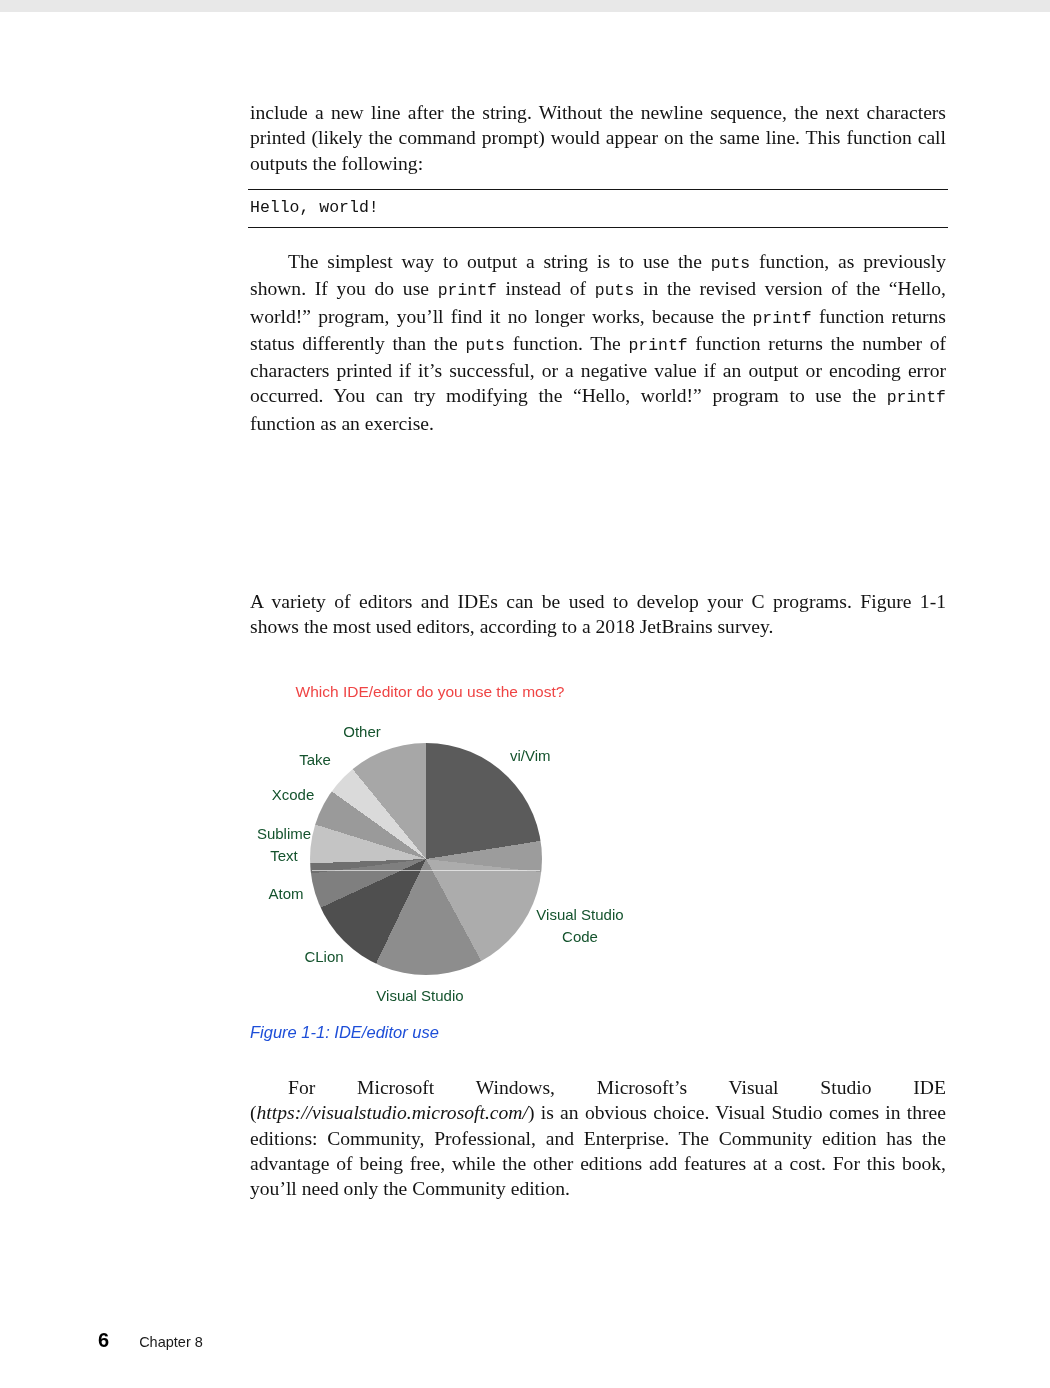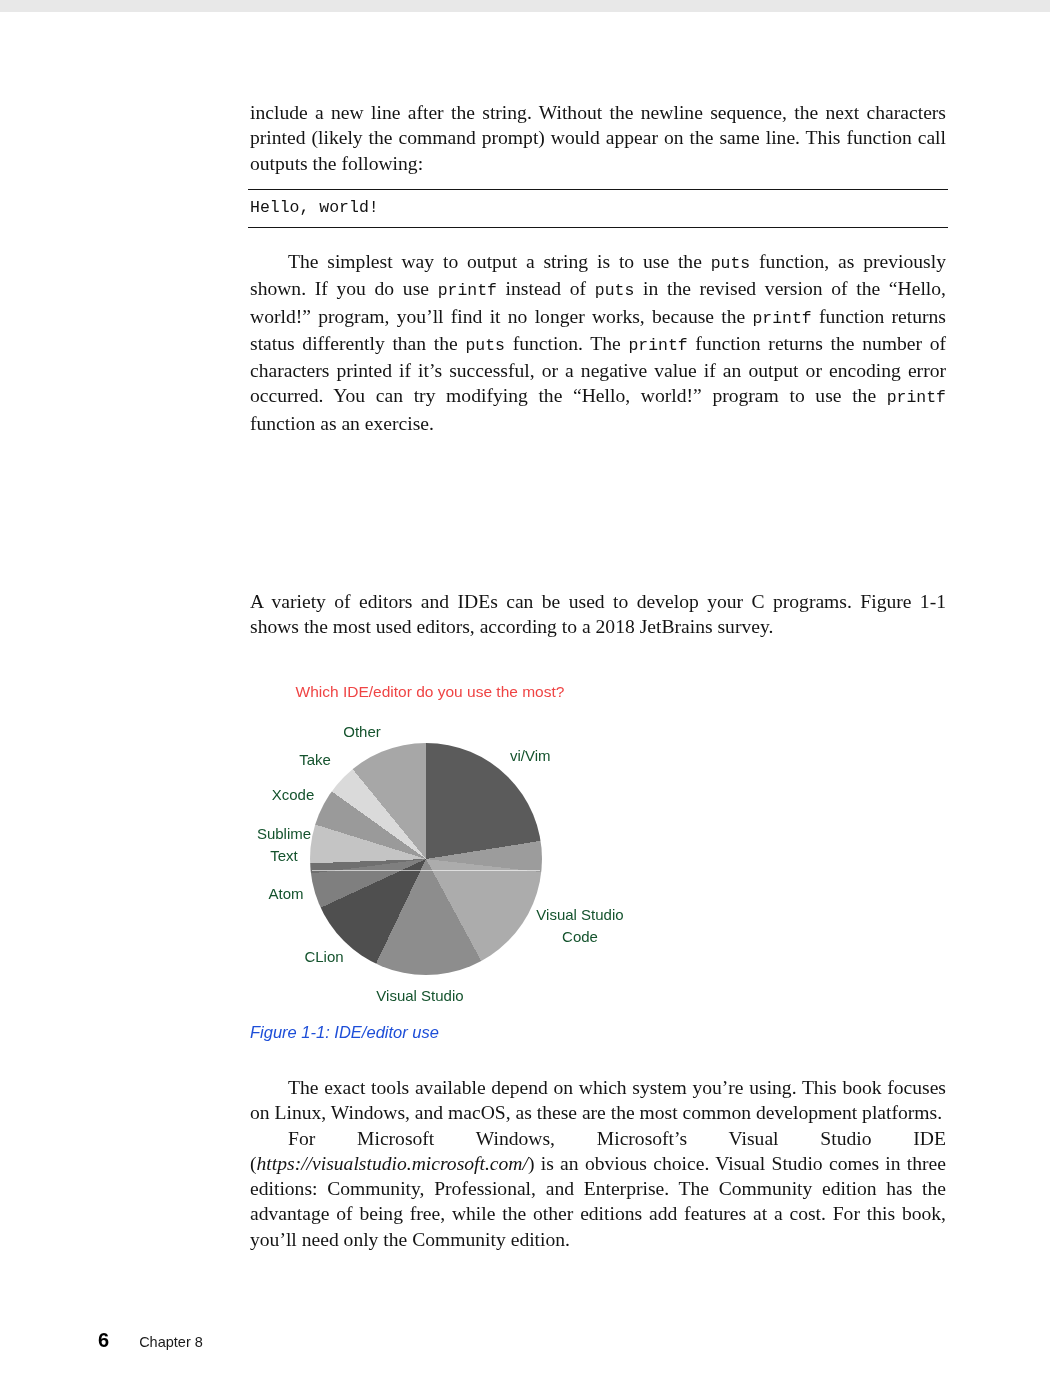--- a/index.html
+++ b/index.html
@@ -114,21 +114,20 @@
 Text</div>
         <div class="pie-label" style="left: 293px; top: 772px; transform: translateX(-50%);">Xcode</div>
         <div class="pie-label" style="left: 315px; top: 737px; transform: translateX(-50%);">Take</div>
         <div class="pie-label" style="left: 362px; top: 709px; transform: translateX(-50%);">Other</div>
       </div>
   </div>
 
   <div class="caption">Figure 1-1: IDE/editor use</div>
 
   <div class="col" style="top:1063px" id="p-bottom">
-      <p class="para indent"><span>The exact tools available depend on which system you’re using. This book focuses on Linux, Windows, and macOS, as these are the most common development platforms.</span></p>
       <p class="para indent"><span>For Microsoft Windows, Microsoft’s Visual Studio IDE (</span><span class="ital">https://visualstudio.microsoft.com/</span><span>) is an obvious choice. Visual Studio comes in three editions: Community, Professional, and Enterprise. The Community edition has the advantage of being free, while the other editions add features at a cost. For this book, you’ll need only the Community edition.</span></p>
     </div>
 
   <div class="footer">
     <span class="pagenum">6</span>
     <span class="chapter">Chapter 8</span>
   </div>
 
 </div>
 

